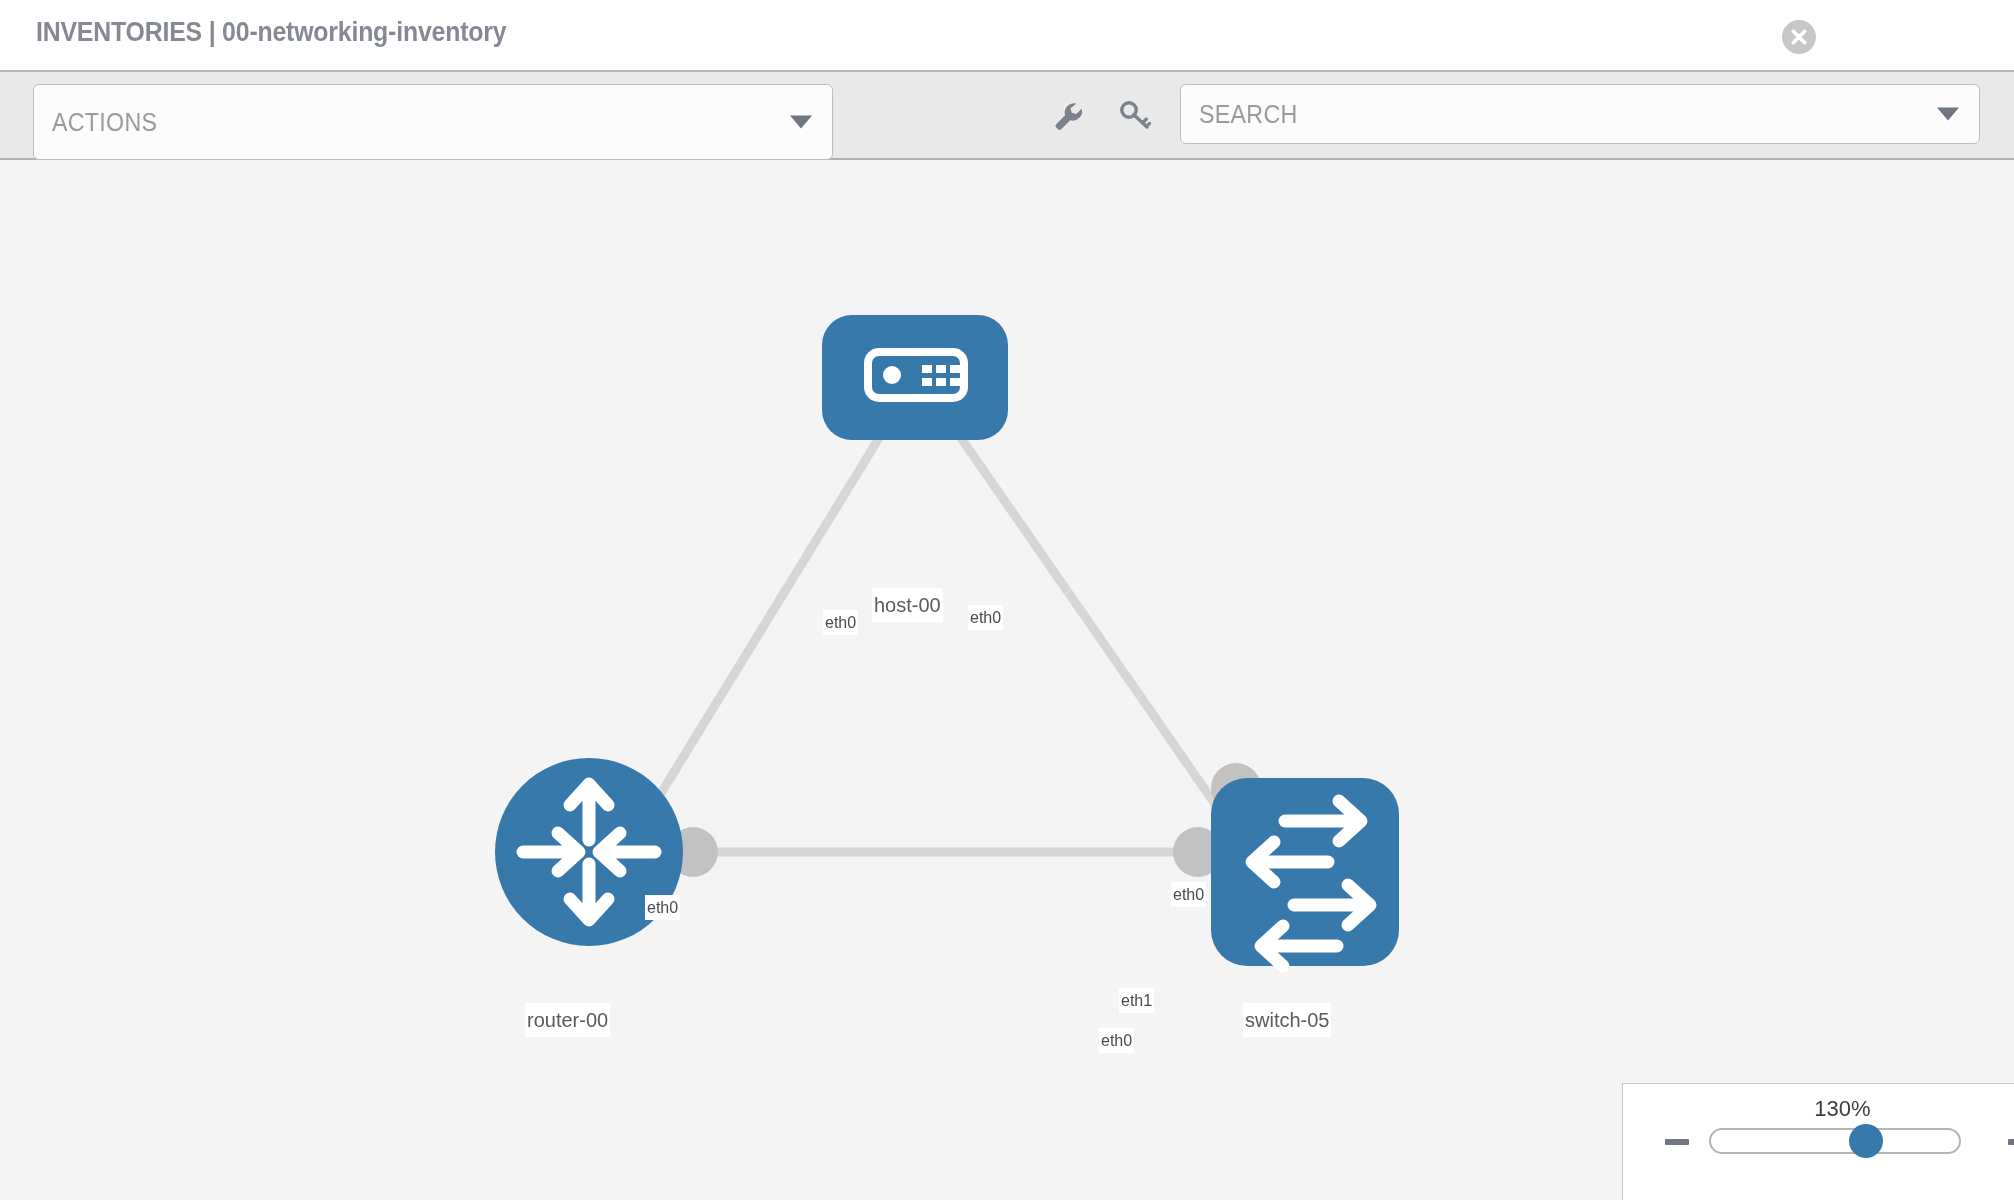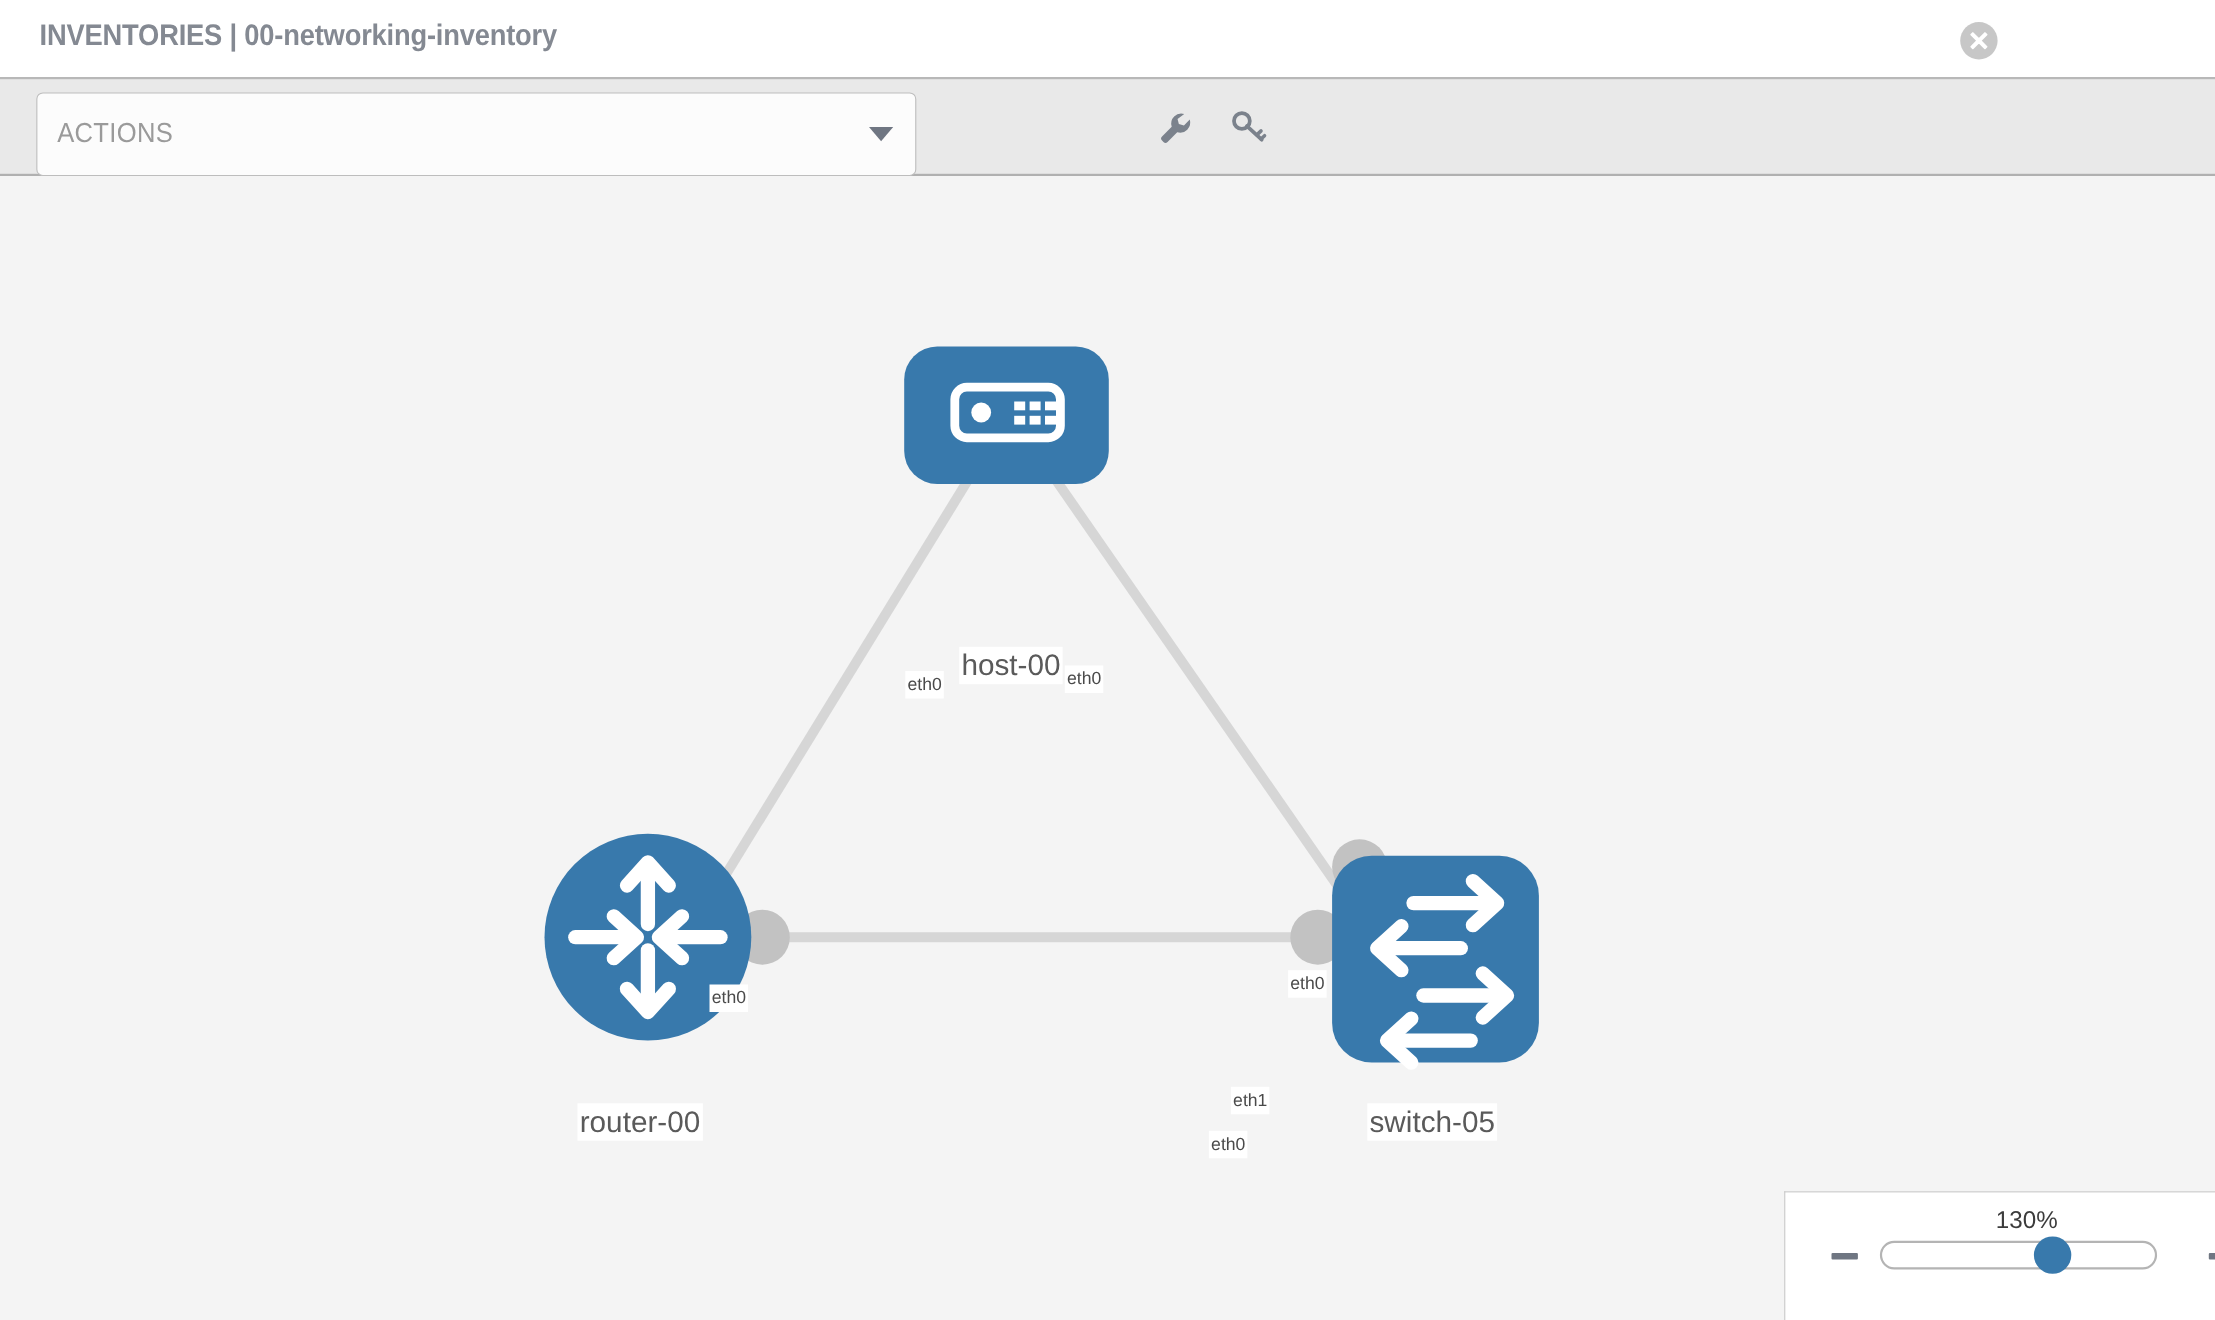--- a/index.html
+++ b/index.html
@@ -129,21 +129,21 @@
   #topology-svg {
     position: absolute;
     left: 0; top: 0;
     width: 2014px;
     height: 1040px;
   }
 
   
   .node-label {
     position: absolute;
-    font-size: 27px;
+    font-size: 20px;
     color: #5a5a5a;
     background: #ffffff;
     white-space: nowrap;
     padding: 0 2px;
     line-height: 34px;
   }
   .iface-label {
     position: absolute;
     font-size: 16px;
     color: #4a4a4a;
@@ -250,20 +250,24 @@
     <div class="tool-icon" id="key-icon">
       <svg width="34" height="34" viewBox="0 0 34 34">
         <circle cx="11" cy="12" r="7.2" fill="none" stroke="#7b828c" stroke-width="3.4"></circle>
         <path d="M15.6 16.6 L29 29" stroke="#7b828c" stroke-width="3.4" stroke-linecap="round"></path>
         <path d="M24.6 24.6 L28.4 21" stroke="#7b828c" stroke-width="3.2" stroke-linecap="round"></path>
         <path d="M28.4 28.4 L31.6 25.4" stroke="#7b828c" stroke-width="3.2" stroke-linecap="round"></path>
       </svg>
     </div>
   </div>
 
+  <div class="combo" id="search-select">
+    <span class="combo-label">SEARCH</span>
+    <span class="combo-arrow"></span>
+  </div>
 </div>
 
 <div id="canvas">
 
   <svg id="topology-svg" viewBox="0 0 2014 1040">
 
     <g>
       <line x1="887" y1="265" x2="620" y2="700" stroke="#d6d6d6" stroke-width="9"></line>
       <line x1="952" y1="265" x2="1240" y2="680" stroke="#d6d6d6" stroke-width="9"></line>
       <line x1="660" y1="692" x2="1240" y2="692" stroke="#d6d6d6" stroke-width="9"></line>

